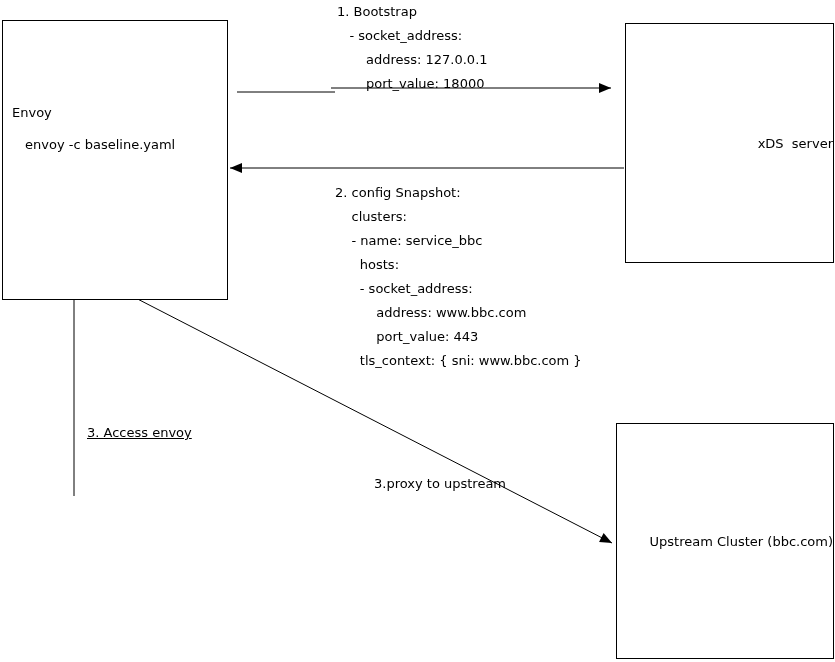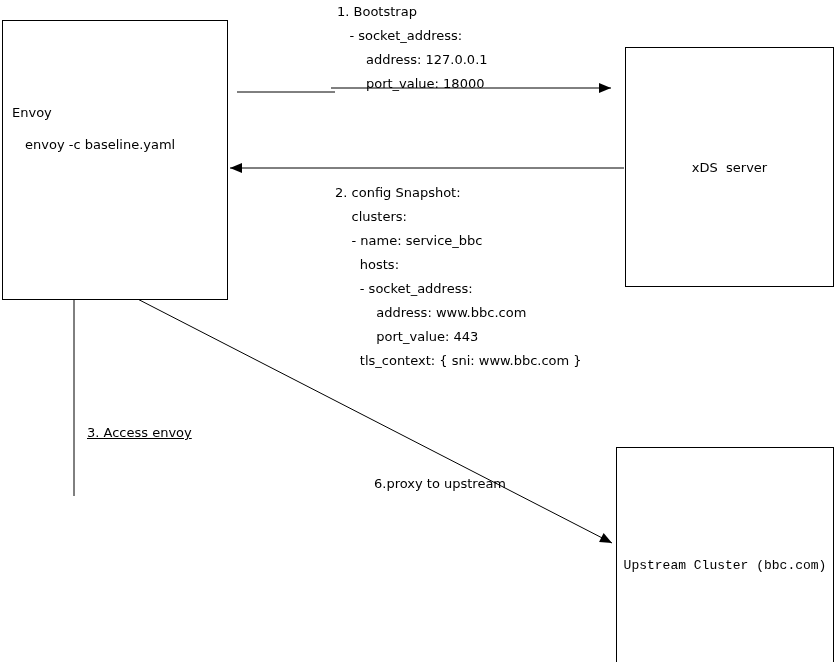--- a/index.html
+++ b/index.html
@@ -25,22 +25,21 @@
   }
   .node-box {
     position: absolute;
     border: 1px solid #000000;
     background: #ffffff;
     box-sizing: border-box;
   }
   .center-label {
     display: flex;
     align-items: center;
-    justify-content: center;
-    margin-top: 24px;
+    justify-content: flex-end;
   }
   .node-box .label,
   .ellipse .label {
     font-size: 13px;
     white-space: pre;
   }
   .ellipse {
     position: absolute;
     border: 1px solid #000000;
     border-radius: 50%;
@@ -54,21 +53,21 @@
     line-height: 16px;
   }
   .annotation {
     position: absolute;
     font-size: 13px;
     line-height: 24px;
     white-space: pre;
   }
   #envoy-box   { left: 2px;   top: 20px;  width: 226px; height: 280px; }
   #xds-box     { left: 625px; top: 23px;  width: 209px; height: 240px; }
-  #upstream-box{ left: 616px; top: 423px; width: 218px; height: 236px; font-family: Liberation Mono, monospace; }
+  #upstream-box{ left: 616px; top: 423px; width: 218px; height: 236px; }
   #client-circle { left: 40px; top: 497px; width: 86px; height: 79px; }
   #envoy-title   { left: 9px;  top: 84px; }
   #envoy-command { left: 22px; top: 116px; text-align: center; }
   #ann-bootstrap { left: 337px; top: 0px; }
   #ann-config    { left: 335px; top: 181px; }
   #ann-access    { left: 87px;  top: 421px; text-decoration: underline; }
   #ann-proxy     { left: 374px; top: 472px; }
 </style>
 </head>
 <body>
@@ -112,15 +111,15 @@
        port_value: 18000</div>
   <div id="ann-config" class="annotation">2. config Snapshot:
     clusters:
     - name: service_bbc
       hosts:
       - socket_address:
           address: www.bbc.com
           port_value: 443
       tls_context: { sni: www.bbc.com }</div>
   <div id="ann-access" class="annotation">3. Access envoy</div>
-  <div id="ann-proxy" class="annotation">6.proxy to upstream</div>
+  <div id="ann-proxy" class="annotation">3.proxy to upstream</div>
 
 </div>
 
 </body></html>

